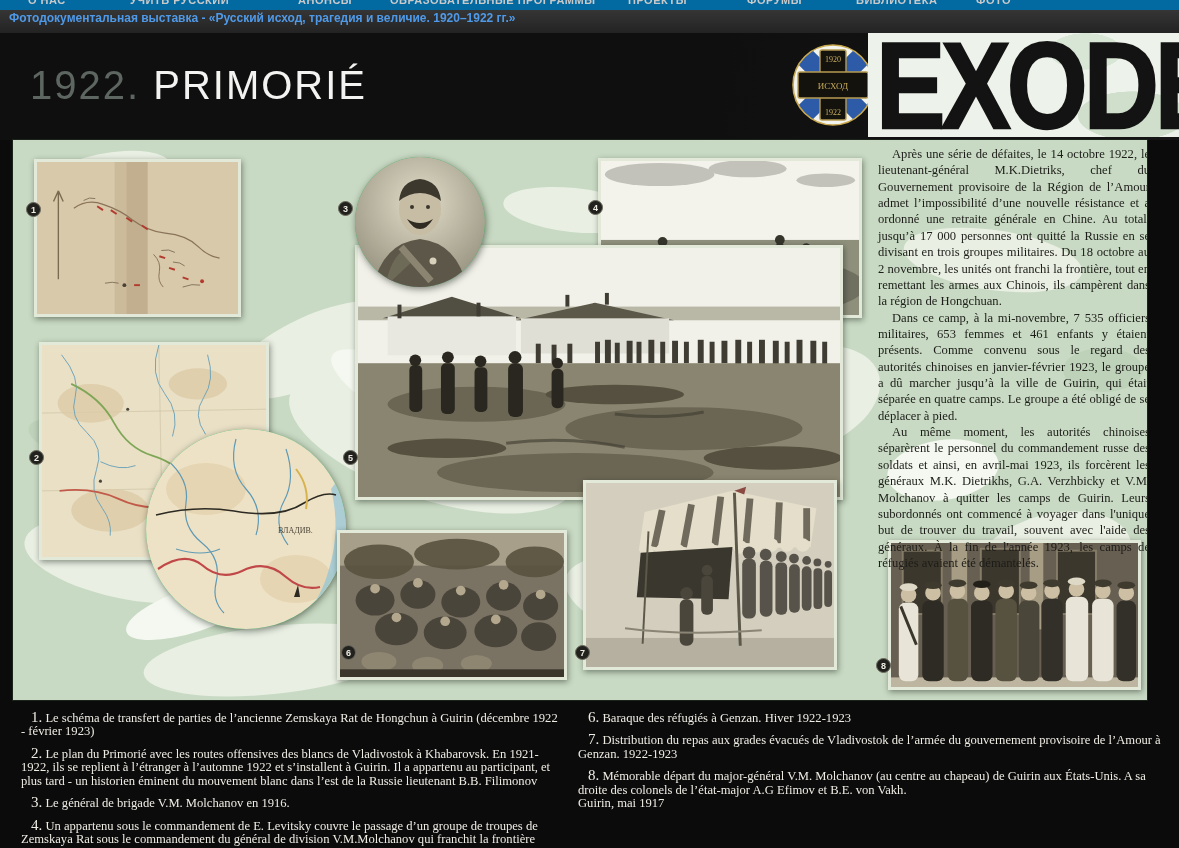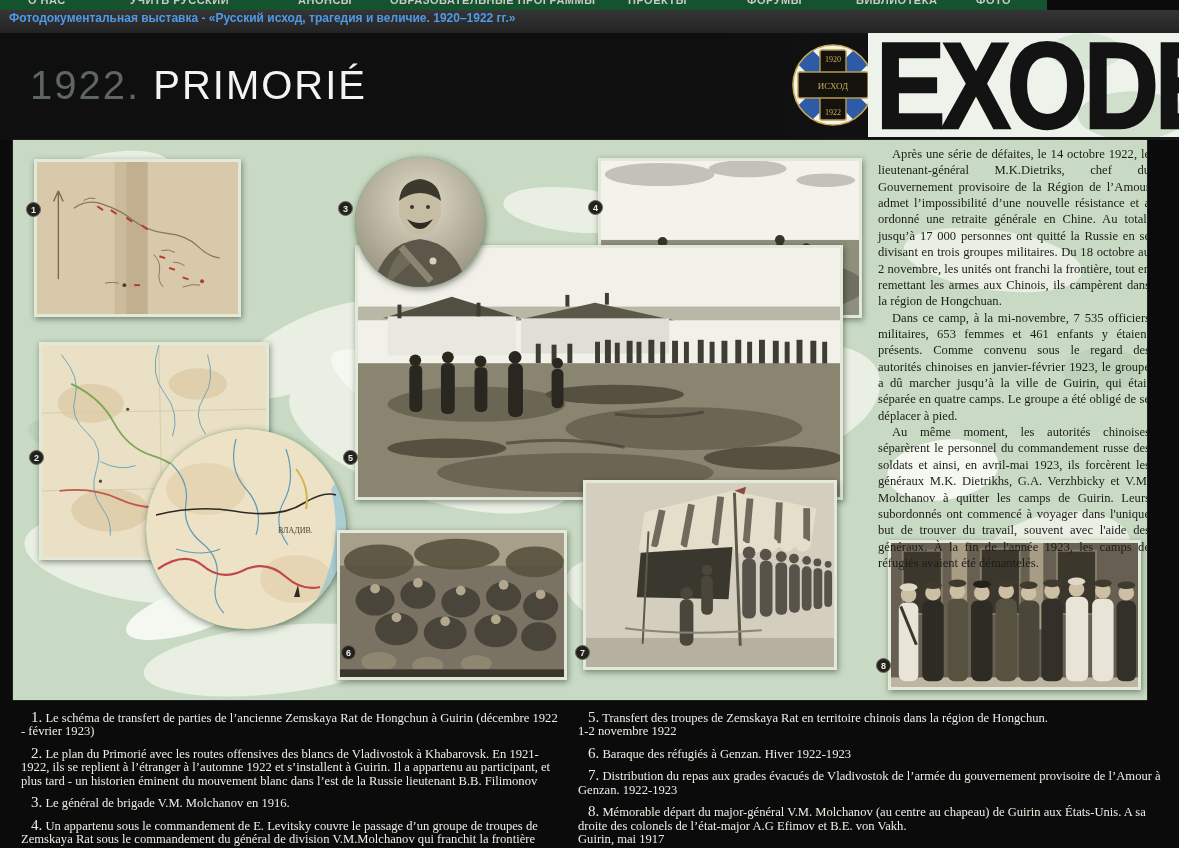--- a/index.html
+++ b/index.html
@@ -3,22 +3,22 @@
 <meta charset="utf-8">
 <style>
   html,body{margin:0;padding:0;}
   body{
     width:1179px;height:848px;position:relative;overflow:hidden;
     background:#0b0b0b;
     font-family:"Liberation Sans",sans-serif;
   }
   
   .topnav{
-    position:absolute;left:0;top:0;width:1047px;height:10px;
-    background:#14532d;overflow:hidden;z-index:6;
+    position:absolute;left:0;top:0;width:1179px;height:10px;
+    background:#0369a1;overflow:hidden;z-index:6;
   }
   .topnav span{
     position:absolute;top:-6px;font-size:11px;font-weight:bold;
     color:#c9c9c9;letter-spacing:.5px;white-space:nowrap;
   }
   
   .titlebar{
     position:absolute;left:0;top:10px;width:1179px;height:23px;
     background:linear-gradient(#353535,#232323);z-index:6;
   }
@@ -530,20 +530,18 @@
 </div>
 
 <div class="captions">
   <div class="cap-col left">
     <p class="cap"><span class="cap-num">1.</span> <span class="cap-text">Le schéma de transfert de parties de l’ancienne Zemskaya Rat de Hongchun à Guirin (décembre 1922 - février 1923)</span></p>
     <p class="cap"><span class="cap-num">2.</span> <span class="cap-text">Le plan du Primorié avec les routes offensives des blancs de Vladivostok à Khabarovsk. En 1921-1922, ils se replient à l’étranger à l’automne 1922 et s’installent à Guirin. Il a appartenu au participant, et plus tard - un historien éminent du mouvement blanc dans l’est de la Russie lieutenant B.B. Filimonov</span></p>
     <p class="cap"><span class="cap-num">3.</span> <span class="cap-text">Le général de brigade V.M. Molchanov en 1916.</span></p>
     <p class="cap"><span class="cap-num">4.</span> <span class="cap-text">Un appartenu sous le commandement de E. Levitsky couvre le passage d’un groupe de troupes de Zemskaya Rat sous le commandement du général de division V.M.Molchanov qui franchit la frontière chinoise</span></p>
   </div>
   <div class="cap-col right">
-    <p class="cap"><span class="cap-num">5.</span> <span class="cap-text">Transfert des troupes de Zemskaya Rat en territoire chinois dans la région de Hongchun.
-1-2 novembre 1922</span></p>
     <p class="cap"><span class="cap-num">6.</span> <span class="cap-text">Baraque des réfugiés à Genzan. Hiver 1922-1923</span></p>
     <p class="cap"><span class="cap-num">7.</span> <span class="cap-text">Distribution du repas aux grades évacués de Vladivostok de l’armée du gouvernement provisoire de l’Amour à Genzan. 1922-1923</span></p>
     <p class="cap"><span class="cap-num">8.</span> <span class="cap-text">Mémorable départ du major-général V.M. Molchanov (au centre au chapeau) de Guirin aux États-Unis. A sa droite des colonels de l’état-major A.G Efimov et B.E. von Vakh.
 Guirin, mai 1917</span></p>
   </div>
 </div>
 
 </body></html>

